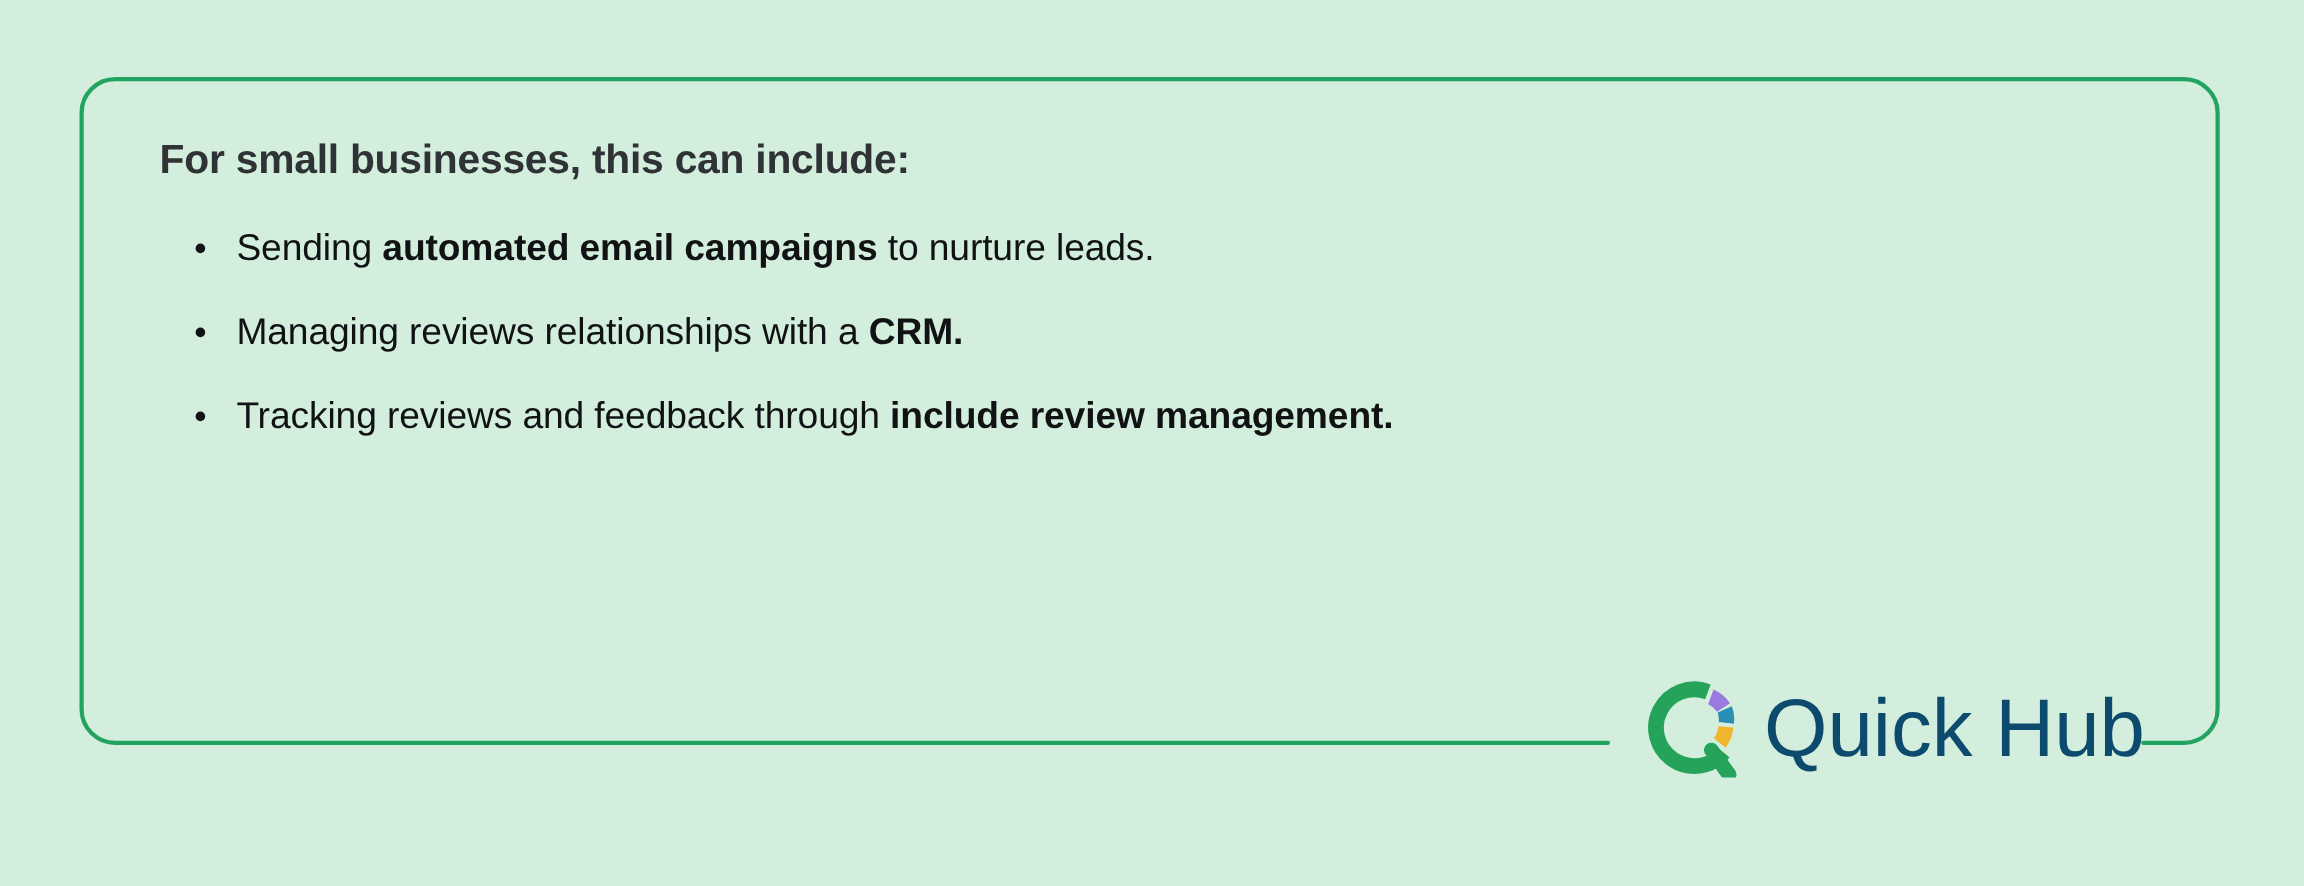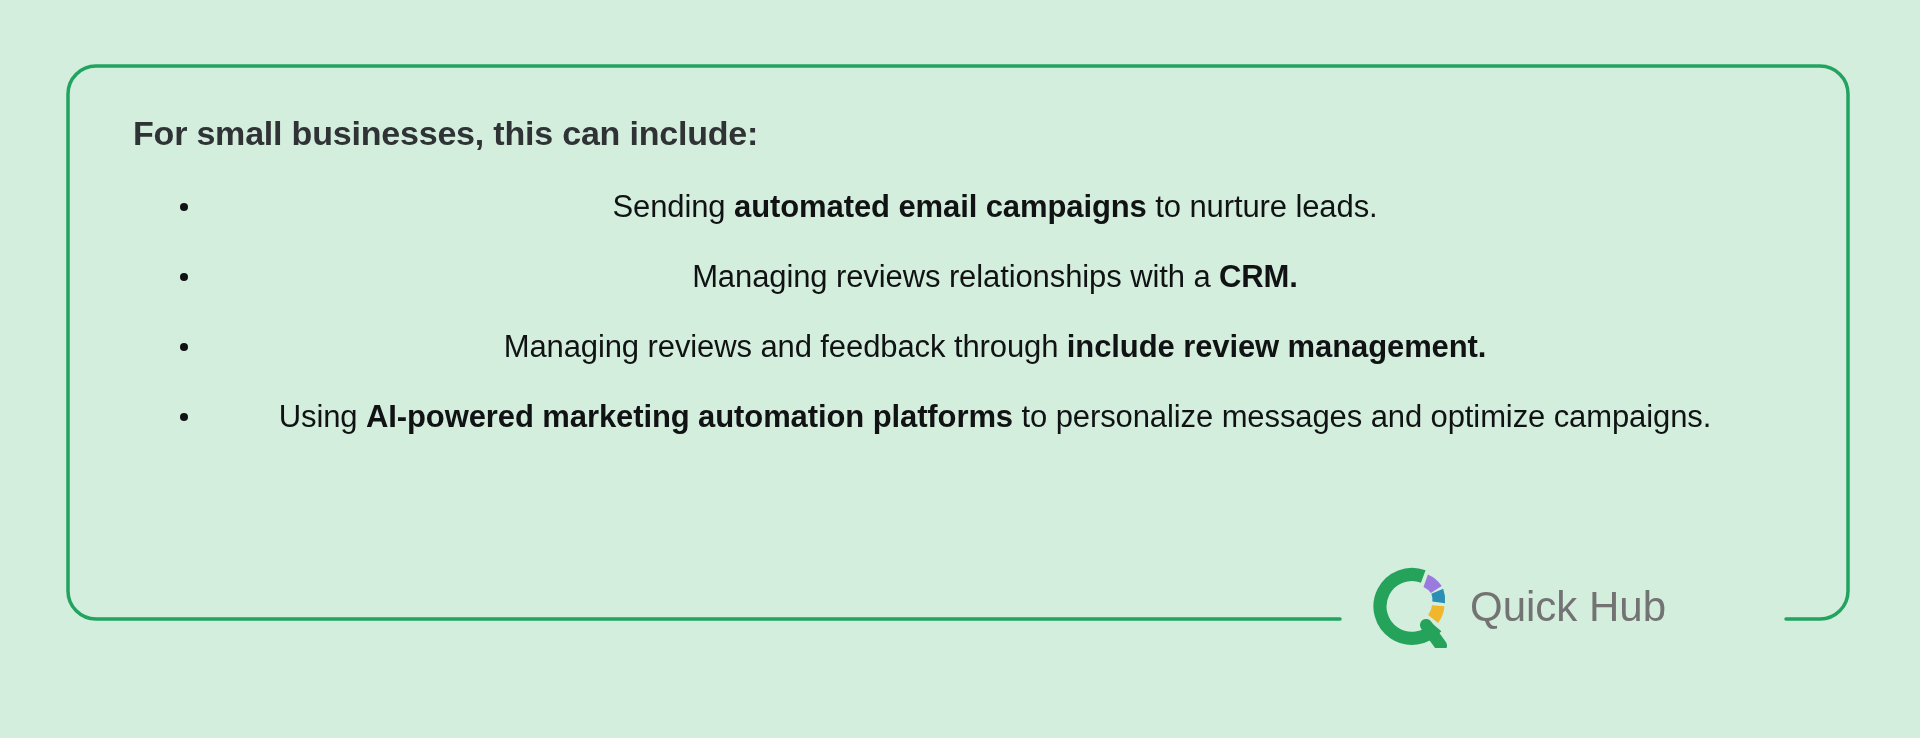--- a/index.html
+++ b/index.html
@@ -48,23 +48,22 @@
     font-size: 34px;
     font-weight: 700;
     color: #2f3335;
     letter-spacing: -0.2px;
     margin: 0 0 28px 0;
     line-height: 1.25;
   }
 
   .bullets {
     list-style: none;
-    margin: 17px;
+    margin: 0;
     padding: 0;
-    text-align: center;
   }
   .bullets li {
     position: relative;
     padding-left: 64px;
     font-size: 31px;
     line-height: 1.52;
     color: #101213;
     margin-bottom: 23px;
     letter-spacing: -0.1px;
   }
@@ -92,23 +91,23 @@
     display: flex;
     align-items: center;
     gap: 16px;
   }
   .logo-mark {
     width: 82px;
     height: 82px;
     display: block;
   }
   .logo-text {
-    font-size: 42px;
+    font-size: 68px;
     font-weight: 400;
-    color: #737373;
+    color: #0c4a6e;
     letter-spacing: 0px;
     line-height: 1;
     white-space: nowrap;
   }
 </style>
 </head>
 <body>
 
 <div class="canvas">
 
@@ -121,22 +120,21 @@
     </svg>
   </div>
 
   <div class="content">
 
     <h1 class="heading">For small businesses, this can include:</h1>
 
     <ul class="bullets">
         <li><span class="dot"></span><span>Sending </span><b>automated email campaigns</b><span> to nurture leads.</span></li>
         <li><span class="dot"></span><span>Managing reviews relationships with a </span><b>CRM.</b></li>
-        <li><span class="dot"></span><span>Managing reviews and feedback through </span><b>include review management.</b></li>
-        <li><span class="dot"></span><span>Using </span><b>AI-powered marketing automation platforms</b><span> to personalize messages and optimize campaigns.</span></li>
+        <li><span class="dot"></span><span>Tracking reviews and feedback through </span><b>include review management.</b></li>
       </ul>
   </div>
 
   <div class="logo-lockup">
     <svg class="logo-mark" viewBox="0 0 100 100">
 
       <path d="M 62.5 12.8
                A 39 39 0 1 0 78.5 74.5" fill="none" stroke="#25a35a" stroke-width="16" stroke-linecap="butt"></path>
 
       <path d="M 66 72 L 84 97" fill="none" stroke="#25a35a" stroke-width="15" stroke-linecap="round"></path>

